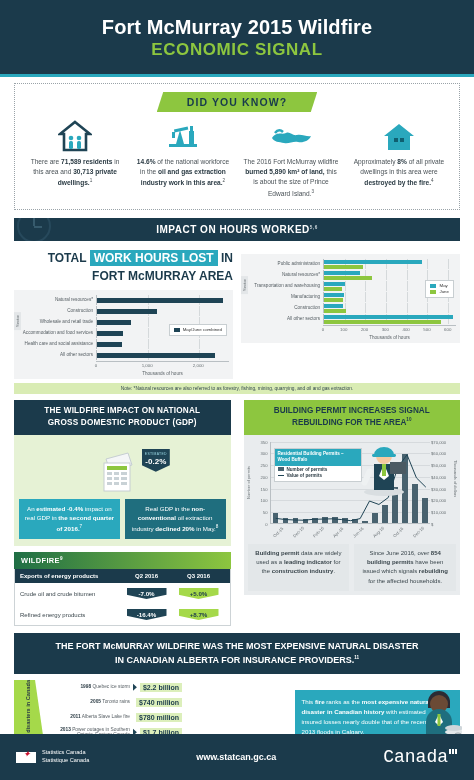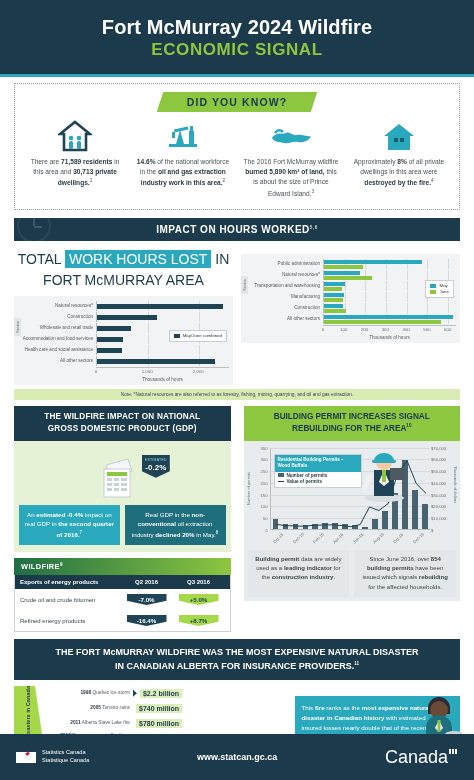--- a/index.html
+++ b/index.html
@@ -48,21 +48,21 @@
   .hours-wrap { padding: 4px 14px 0; }
   .hours-band { position: relative; overflow: hidden; }
   .clock {
     position:absolute; left:3px; top:-9px; width:34px; height:34px;
     border:2px solid #31566a; border-radius:50%; opacity:.55;
   }
   .clock:before{content:"";position:absolute;left:14px;top:5px;width:1.5px;height:10px;background:#4d7588;}
   .clock:after{content:"";position:absolute;left:15px;top:15px;width:8px;height:1.5px;background:#4d7588;}
   .hours-charts { display:flex; gap:8px; margin-top:8px; }
   .hours-half { flex:1; }
-  .hours-title { text-align:center; font-size:14px; font-weight:normal; color:#1b3a4b; line-height:1.5; }
+  .hours-title { text-align:right; font-size:12px; font-weight:bold; color:#1b3a4b; line-height:1.5; }
   .hilite-teal { background:#2aa8bd; color:#fff; padding:1px 4px; }
 
   .chartbox { background:#f2f3f4; margin-top:5px; padding:5px 4px 3px; position:relative; }
   .bar-rows { position:relative; }
   .bar-row { display:flex; align-items:center; height:10px; margin-bottom:1px; }
   .bar-lab { width:78px; text-align:right; font-size:4.6px; color:#555d62; padding-right:3px; line-height:1; }
   .bar-track { flex:1; position:relative; border-left:1px solid #b9bfc3; height:10px; }
   .bar { position:absolute; left:0; background:#1f4455; }
   .bar.b1 { top:1px; height:4px; background:#2aa8bd; }
   .bar.b2 { top:5.5px; height:4px; background:#8dc63f; }
@@ -176,31 +176,31 @@
   
   .footer { position:absolute; left:0; bottom:0; width:474px; height:46px; background:#1b3a4b;
             display:flex; align-items:center; padding:0 16px; }
   .flag { width:20px; height:11px; display:flex; border:0; }
   .flag i { display:block; height:100%; }
   .flag .w { background:#fff; width:5px; }
   .flag .r { background:#fff; width:10px; position:relative; }
   .flag .r:after { content:"\2726"; position:absolute; left:2px; top:-3px; color:#c8102e; font-size:9px; }
   .foot-name { color:#fff; font-size:5.6px; line-height:1.4; margin-left:6px; }
   .foot-url { color:#fff; font-size:9px; font-weight:bold; flex:1; text-align:center; }
-  .foot-canada { color:#fff; font-family:Liberation Sans, sans-serif; font-size:18px; position:relative; padding-right:10px; }
+  .foot-canada { color:#fff; font-family:Liberation Mono, monospace; font-size:18px; position:relative; padding-right:10px; }
   .foot-canada:after { content:""; position:absolute; right:0; top:2px; width:9px; height:5px;
     background:repeating-linear-gradient(90deg,#fff 0 2px,transparent 2px 3px); }
 </style>
 </head>
 <body>
 
 <div class="page">
 
   <div class="header">
-    <h1>Fort McMurray 2024 Wildfire</h1>
+    <h1>Fort McMurray 2015 Wildfire</h1>
     <h2>ECONOMIC SIGNAL</h2>
   </div>
 
   <div class="dyk-wrap">
     <div class="dyk-outer">
       <div class="dyk-banner-row">
         <span class="dyk-banner">DID YOU KNOW?</span>
       </div>
       <div class="dyk-cols">
 

